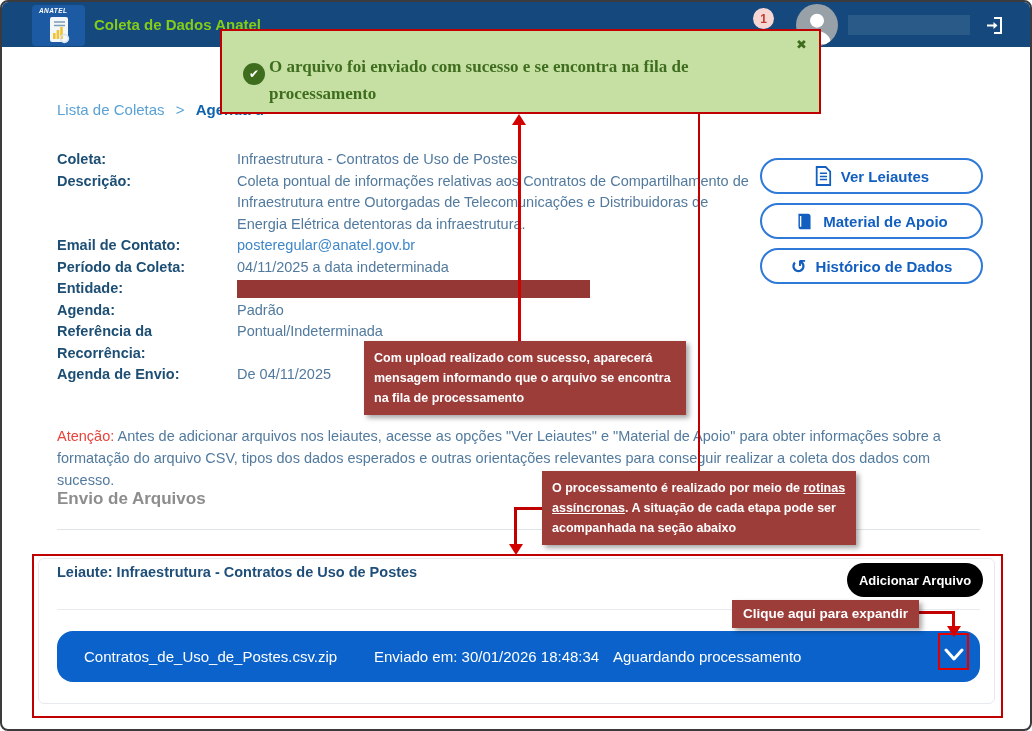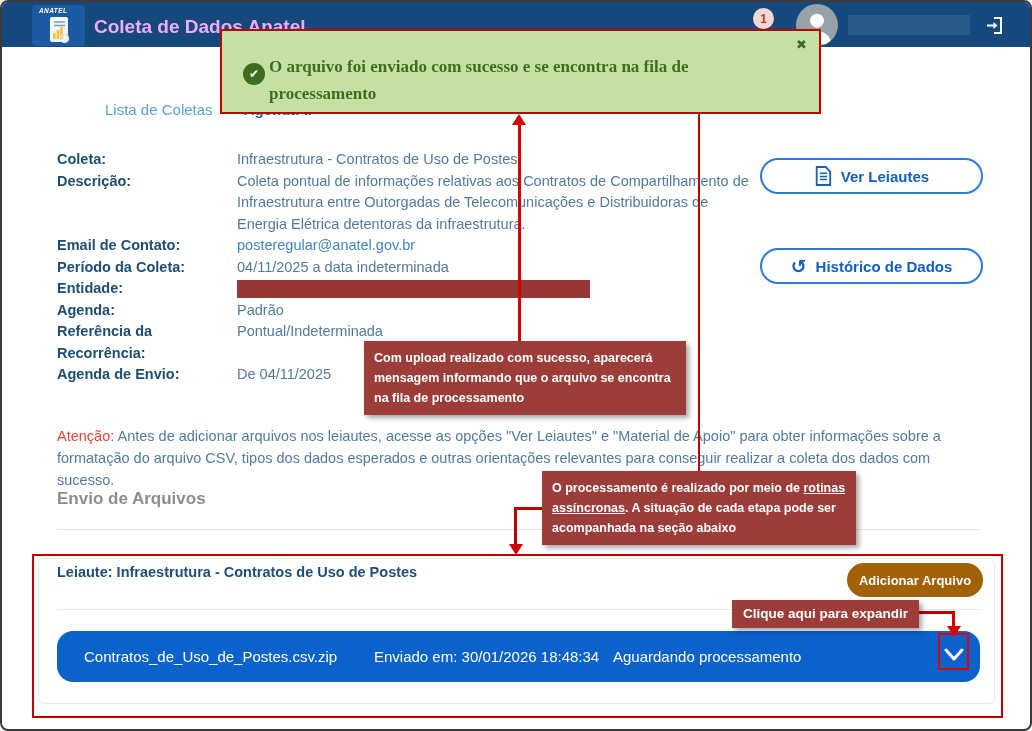--- a/index.html
+++ b/index.html
@@ -5,32 +5,32 @@
   * { margin:0; padding:0; box-sizing:border-box; }
   body { background:#ffffff; font-family:"Liberation Sans","DejaVu Sans",sans-serif; }
   .page { position:relative; width:1032px; height:731px; background:#fff;
           border:2px solid #3b3b3d; border-radius:8px; overflow:hidden; }
 
   
   .header { position:absolute; left:0; top:0; width:100%; height:45px; background:#15497d; z-index:2; }
   .logo-tile { position:absolute; left:30px; top:3px; width:53px; height:41px; background:#1c5ba4; border-radius:4px; }
   .logo-brand { position:absolute; left:7px; top:2px; font-size:6.5px; font-style:italic; font-weight:bold; color:#fff; letter-spacing:.4px; }
   .logo-doc { position:absolute; left:14px; top:10px; }
-  .app-title { position:absolute; left:92px; top:14px; font-size:19px; font-weight:bold; color:#f0abfc; }
+  .app-title { position:absolute; left:92px; top:14px; font-size:15px; font-weight:bold; color:#84cc16; }
   .notif-badge { position:absolute; left:751px; top:6px; width:21px; height:21px; border-radius:50%;
                  background:#f6d7d4; color:#c23a32; font-size:12px; font-weight:bold;
                  display:flex; align-items:center; justify-content:center; cursor:pointer; }
   .avatar { position:absolute; left:794px; top:2px; width:42px; height:42px; border-radius:50%;
             background:#98a0a8; overflow:hidden; cursor:pointer; }
   .name-redacted { position:absolute; left:846px; top:13px; width:122px; height:20px; background:#2a5a88; }
   .logout { position:absolute; left:984px; top:15px; cursor:pointer; }
 
   
   .breadcrumb { position:absolute; left:55px; top:99px; font-size:15px; z-index:1; white-space:nowrap; }
-  .bc-root { color:#5aa2d5; cursor:pointer;margin-left:48px; }
+  .bc-root { color:#5aa2d5; cursor:pointer; }
   .bc-sep { color:#5aa2d5; margin:0 7px; }
   .bc-cur { color:#0d63ad; font-weight:bold; }
 
   
   .alert { position:absolute; left:218px; top:27px; width:601px; height:85px; background:#c6e0a4;
            border:2px solid #c00000; z-index:6; }
   .alert-check { position:absolute; left:21px; top:32px; width:22px; height:22px; border-radius:50%;
                  background:#3f6d1e; color:#fff; font-size:12px; display:flex; align-items:center; justify-content:center; }
   .alert-msg { position:absolute; left:47px; top:22px; width:520px; font-size:17px; font-weight:bold;
                color:#3f6d1e; line-height:27px;font-family:Liberation Serif, serif; }
@@ -55,21 +55,21 @@
   .attn-prefix { color:#e8423a; }
 
   
   .section-title { position:absolute; left:55px; top:487px; font-size:17px; font-weight:bold; color:#8d8d8d; }
   .divider1 { position:absolute; left:55px; top:527px; width:923px; height:1px; background:#dfe4ea; }
 
   .leiaute-card { position:absolute; left:36px; top:556px; width:957px; height:146px;
                   border:1px solid #e6e9ee; border-radius:6px; background:#fff; }
   .leiaute-title { position:absolute; left:55px; top:562px; font-size:14.5px; font-weight:bold; color:#1f4e79; }
   .add-btn { position:absolute; left:845px; top:561px; width:136px; height:34px; border-radius:17px;
-             background:#a16207; color:#fff; font-size:13px; font-weight:bold; border:none;
+             background:#000000; color:#fff; font-size:13px; font-weight:bold; border:none;
              display:flex; align-items:center; justify-content:center; cursor:pointer; }
   .divider2 { position:absolute; left:55px; top:607px; width:923px; height:1px; background:#e8ebf0; }
 
   .file-row { position:absolute; left:55px; top:629px; width:923px; height:51px; background:#0a62ca;
               border-radius:16px; cursor:pointer; }
   .file-row span { position:absolute; top:17px; color:#fff; font-size:15px; font-weight:500; white-space:nowrap; }
   .f-name { left:27px; }
   .f-sent { left:317px; }
   .f-status { left:556px; }
   .chev { position:absolute; left:886px; top:13px; cursor:pointer; }
@@ -158,20 +158,27 @@
 
   <div class="side-btn" style="top:156px;">
     <svg width="18" height="20" viewBox="0 0 20 22">
       <path d="M3 1h10l5 5v15H3z" fill="none" stroke="#135fc0" stroke-width="2"></path>
       <line x1="6.5" y1="8" x2="14.5" y2="8" stroke="#135fc0" stroke-width="1.7"></line>
       <line x1="6.5" y1="11.5" x2="14.5" y2="11.5" stroke="#135fc0" stroke-width="1.7"></line>
       <line x1="6.5" y1="15" x2="14.5" y2="15" stroke="#135fc0" stroke-width="1.7"></line>
     </svg>
     <span>Ver Leiautes</span>
   </div>
+  <div class="side-btn" style="top:201px;">
+    <svg width="19" height="19" viewBox="0 0 22 22">
+      <path d="M4 2h11a3 3 0 0 1 3 3v15H7a3 3 0 0 1-3-3z" fill="#135fc0"></path>
+      <line x1="6.5" y1="4.5" x2="6.5" y2="17" stroke="#fff" stroke-width="1.6"></line>
+    </svg>
+    <span>Material de Apoio</span>
+  </div>
   <div class="side-btn" style="top:246px;">
     <span class="hist-glyph">↺</span>
     <span>Histórico de Dados</span>
   </div>
 
   <div class="attention">
     <span class="attn-prefix">Atenção:</span><span> Antes de adicionar arquivos nos leiautes, acesse as opções "Ver Leiautes" e "Material de Apoio" para obter informações sobre a formatação do arquivo CSV, tipos dos dados esperados e outras orientações relevantes para conseguir realizar a coleta dos dados com sucesso.</span>
   </div>
 
   <div class="section-title">Envio de Arquivos</div>

